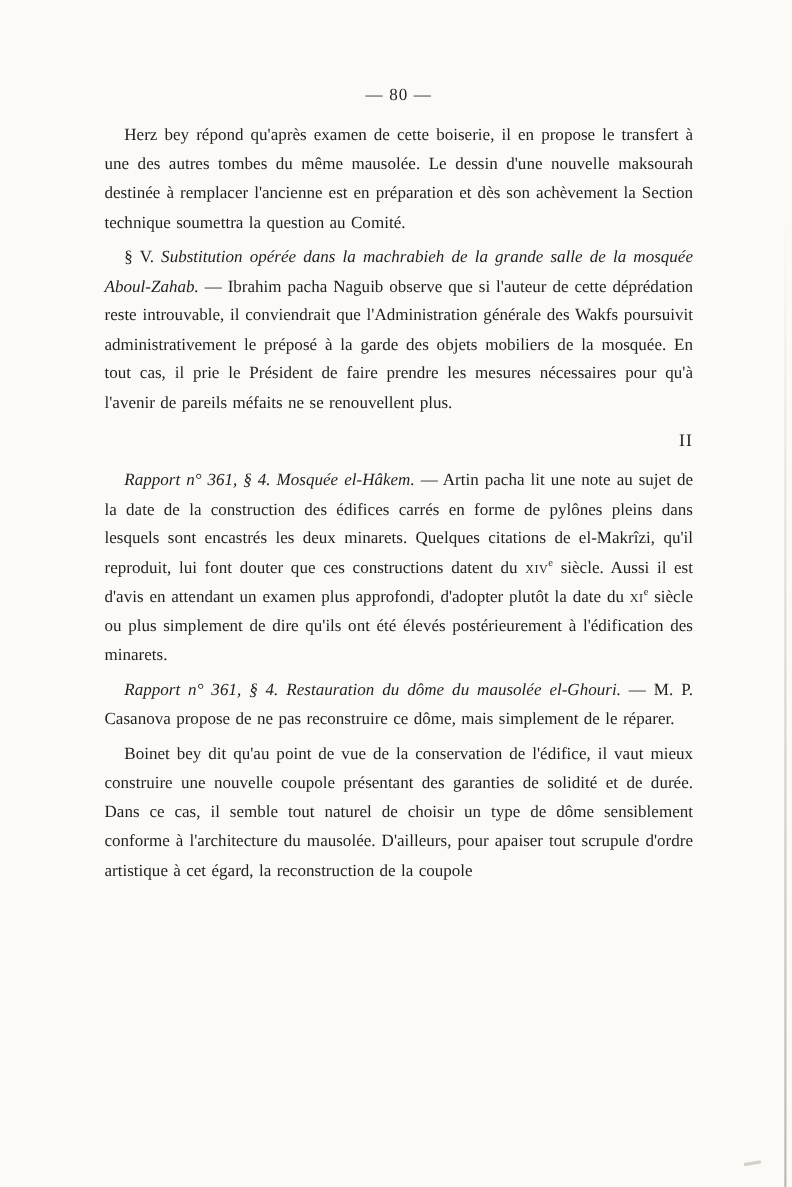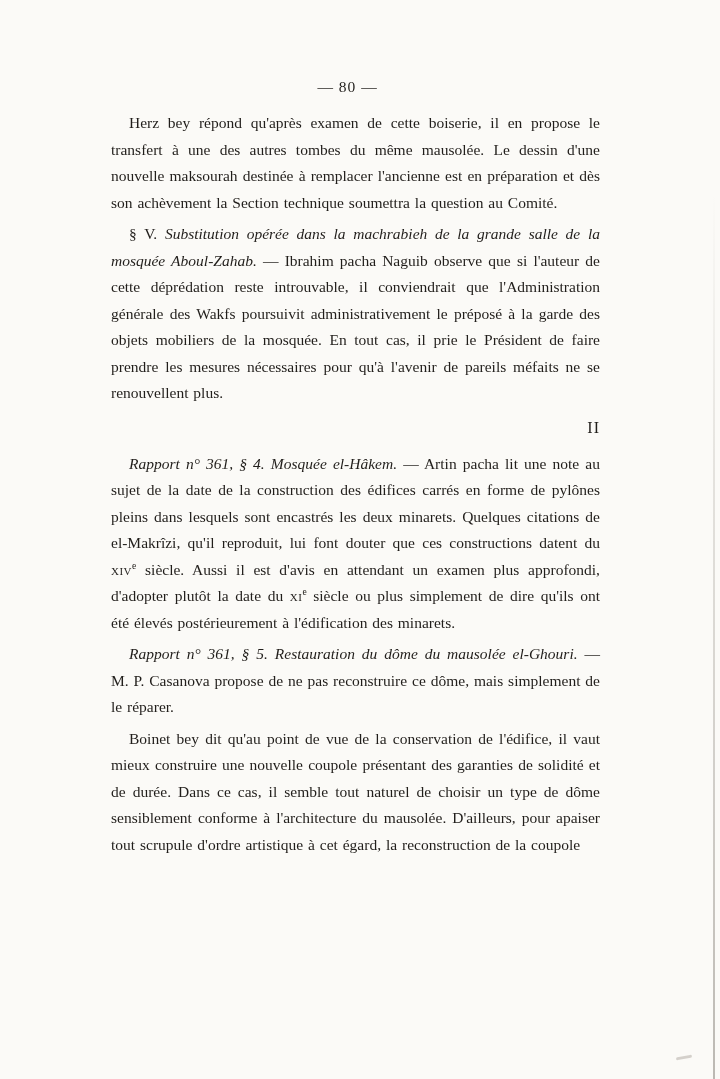--- a/index.html
+++ b/index.html
@@ -13,30 +13,30 @@
     background: #fbfaf7;
     font-family: "Liberation Serif", "DejaVu Serif", serif;
     color: #211e1b;
     position: relative;
     overflow: hidden;
   }
   .page {
     position: absolute;
     inset: 0;
     box-sizing: border-box;
-    padding: 78px 120px 0 95px;
+    padding: 78px 90px 0 95px;
   }
   .folio {
     text-align: center;
     font-size: 15.5px;
     letter-spacing: 1px;
     margin: 0 0 14px 0;
   }
   .body-text p.para {
-    margin: 0 0 5px 16px;
+    margin: 0 0 5px 0;
     text-align: justify;
     text-indent: 18px;
     font-size: 15.5px;
     line-height: 26.5px;
     word-spacing: 1px;
   }
   .center-heading {
     text-align: right;
     font-size: 16px;
     letter-spacing: 1px;
@@ -77,18 +77,18 @@
 </head>
 <body>
 
 <div class="page">
   <header class="folio">— 80 —</header>
   <main class="body-text">
       <p class="para"><span>Herz bey répond qu'après examen de cette boiserie, il en propose le transfert à une des autres tombes du même mausolée. Le dessin d'une nouvelle maksourah destinée à remplacer l'ancienne est en préparation et dès son achèvement la Section technique soumettra la question au Comité.</span></p>
       <p class="para"><span>§ V. </span><span class="run-italic">Substitution opérée dans la machrabieh de la grande salle de la mosquée Aboul-Zahab.</span><span> — Ibrahim pacha Naguib observe que si l'auteur de cette déprédation reste introuvable, il conviendrait que l'Administration générale des Wakfs poursuivit administrativement le préposé à la garde des objets mobiliers de la mosquée. En tout cas, il prie le Président de faire prendre les mesures nécessaires pour qu'à l'avenir de pareils méfaits ne se renouvellent plus.</span></p>
       <div class="center-heading">II</div>
       <p class="para"><span class="run-italic">Rapport n° 361, § 4. Mosquée el-Hâkem.</span><span> — Artin pacha lit une note au sujet de la date de la construction des édifices carrés en forme de pylônes pleins dans lesquels sont encastrés les deux minarets. Quelques citations de el-Makrîzi, qu'il reproduit, lui font douter que ces constructions datent du </span><span class="run-smallcaps">xiv</span><span class="run-sup">e</span><span> siècle. Aussi il est d'avis en attendant un examen plus approfondi, d'adopter plutôt la date du </span><span class="run-smallcaps">xi</span><span class="run-sup">e</span><span> siècle ou plus simplement de dire qu'ils ont été élevés postérieurement à l'édification des minarets.</span></p>
-      <p class="para"><span class="run-italic">Rapport n° 361, § 5. Restauration du dôme du mausolée el-Ghouri.</span><span> — M. P. Casanova propose de ne pas reconstruire ce dôme, mais simplement de le réparer.</span></p>
+      <p class="para"><span class="run-italic">Rapport n° 361, § 4. Restauration du dôme du mausolée el-Ghouri.</span><span> — M. P. Casanova propose de ne pas reconstruire ce dôme, mais simplement de le réparer.</span></p>
       <p class="para"><span>Boinet bey dit qu'au point de vue de la conservation de l'édifice, il vaut mieux construire une nouvelle coupole présentant des garanties de solidité et de durée. Dans ce cas, il semble tout naturel de choisir un type de dôme sensiblement conforme à l'architecture du mausolée. D'ailleurs, pour apaiser tout scrupule d'ordre artistique à cet égard, la reconstruction de la coupole</span></p>
     </main>
   <div class="scan-edge"></div>
   <div class="corner-mark"></div>
 </div>
 
 </body></html>

